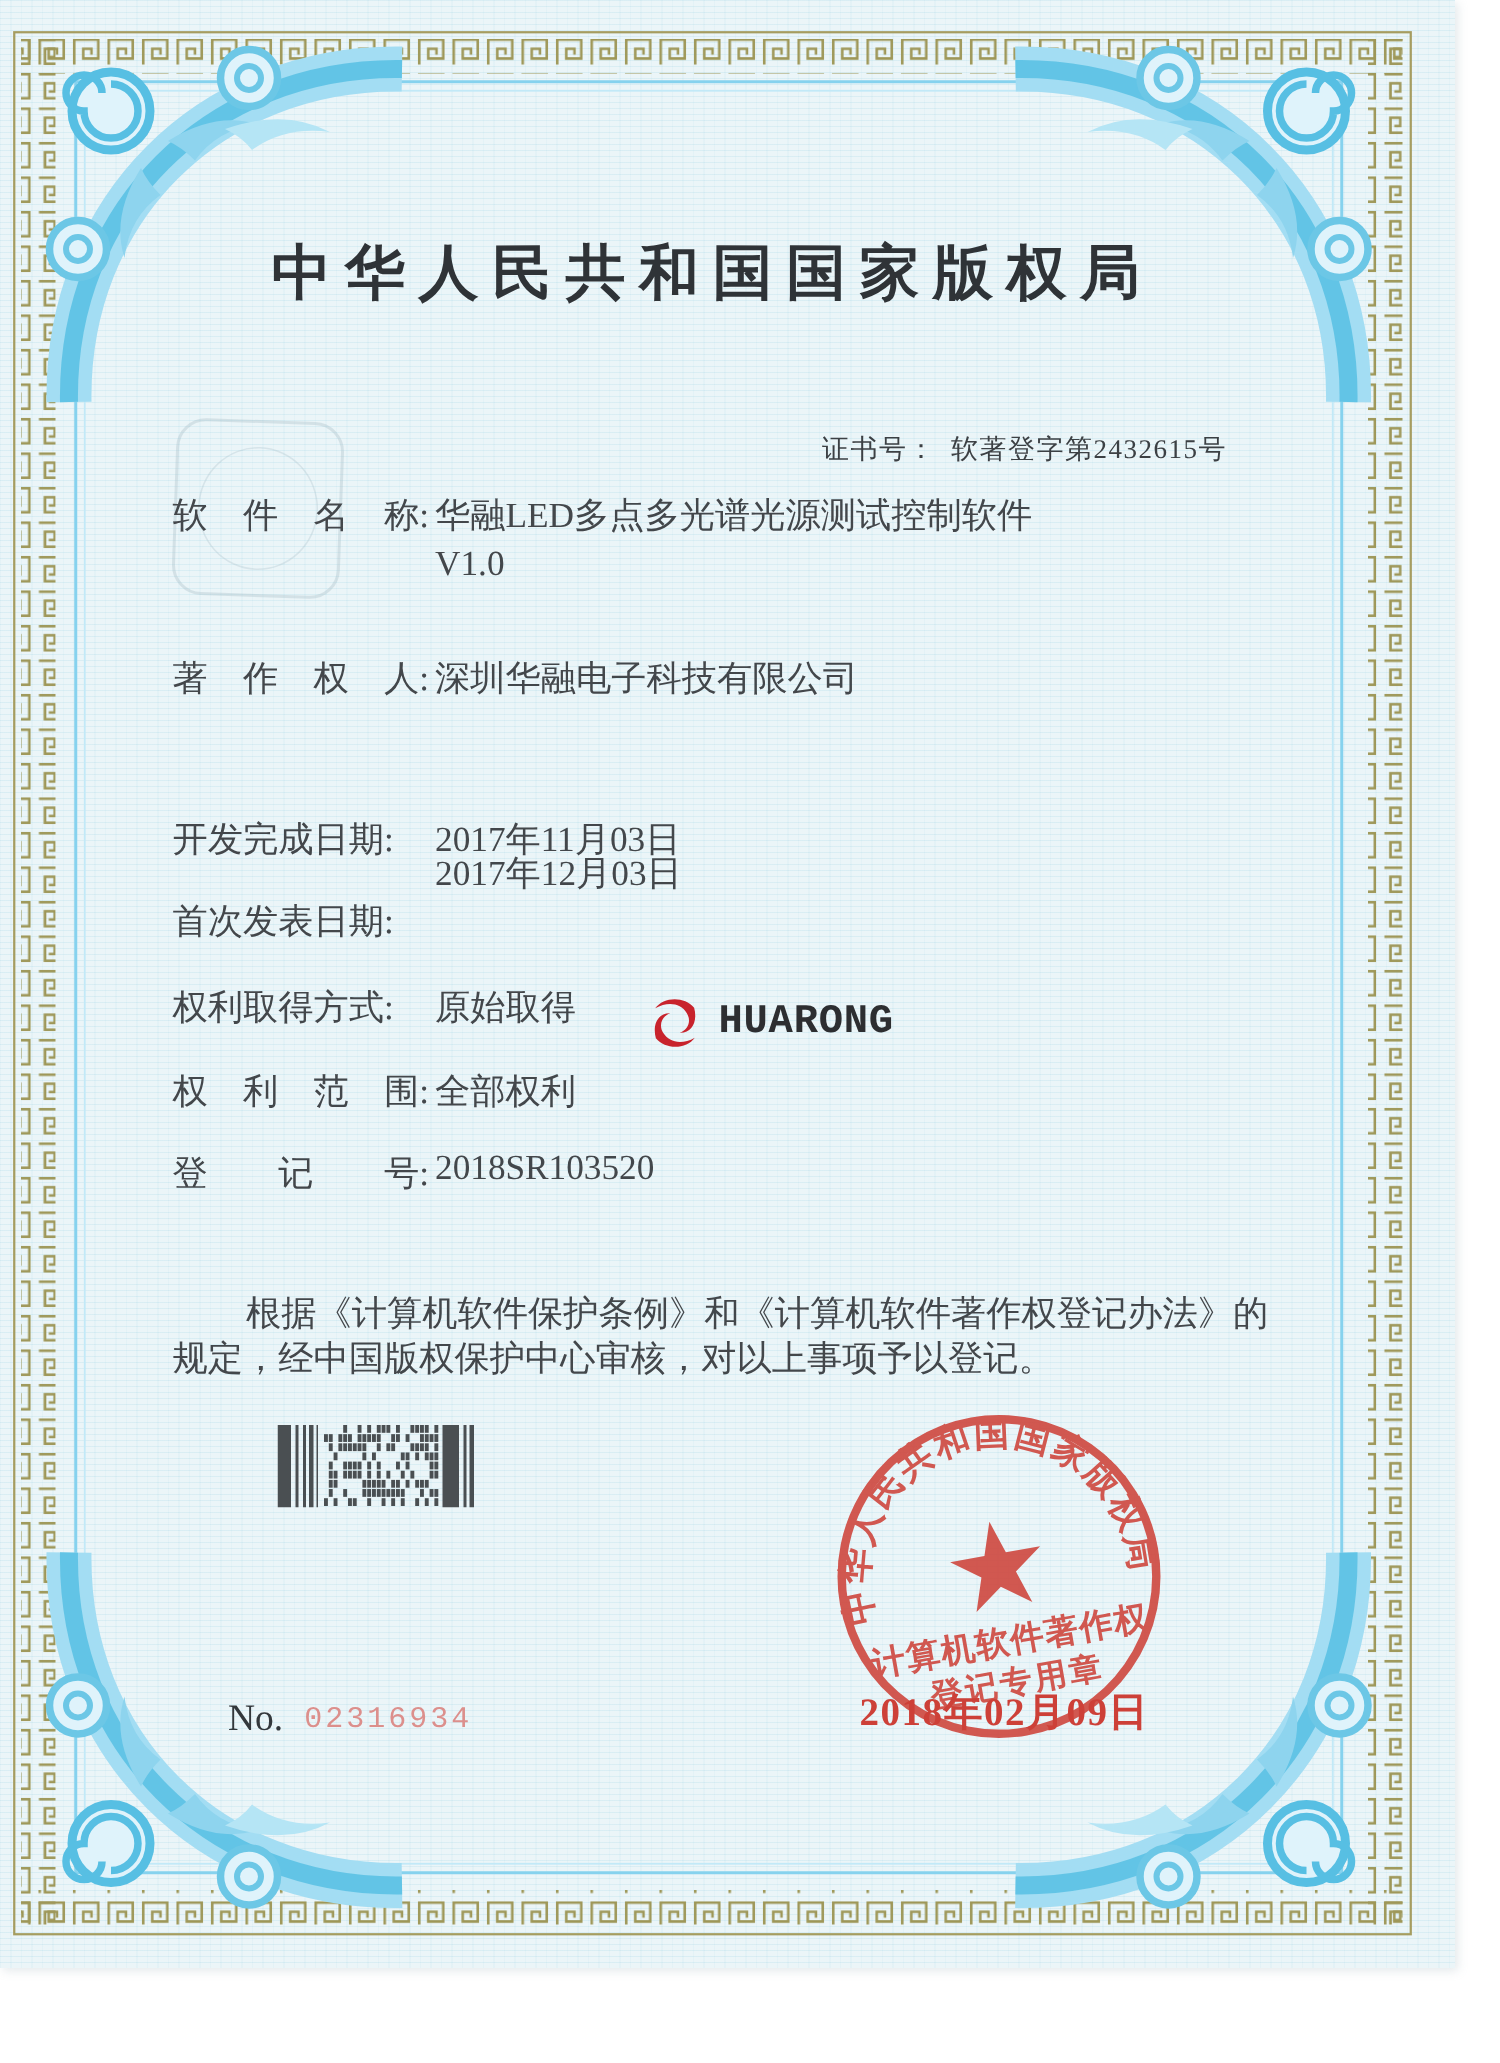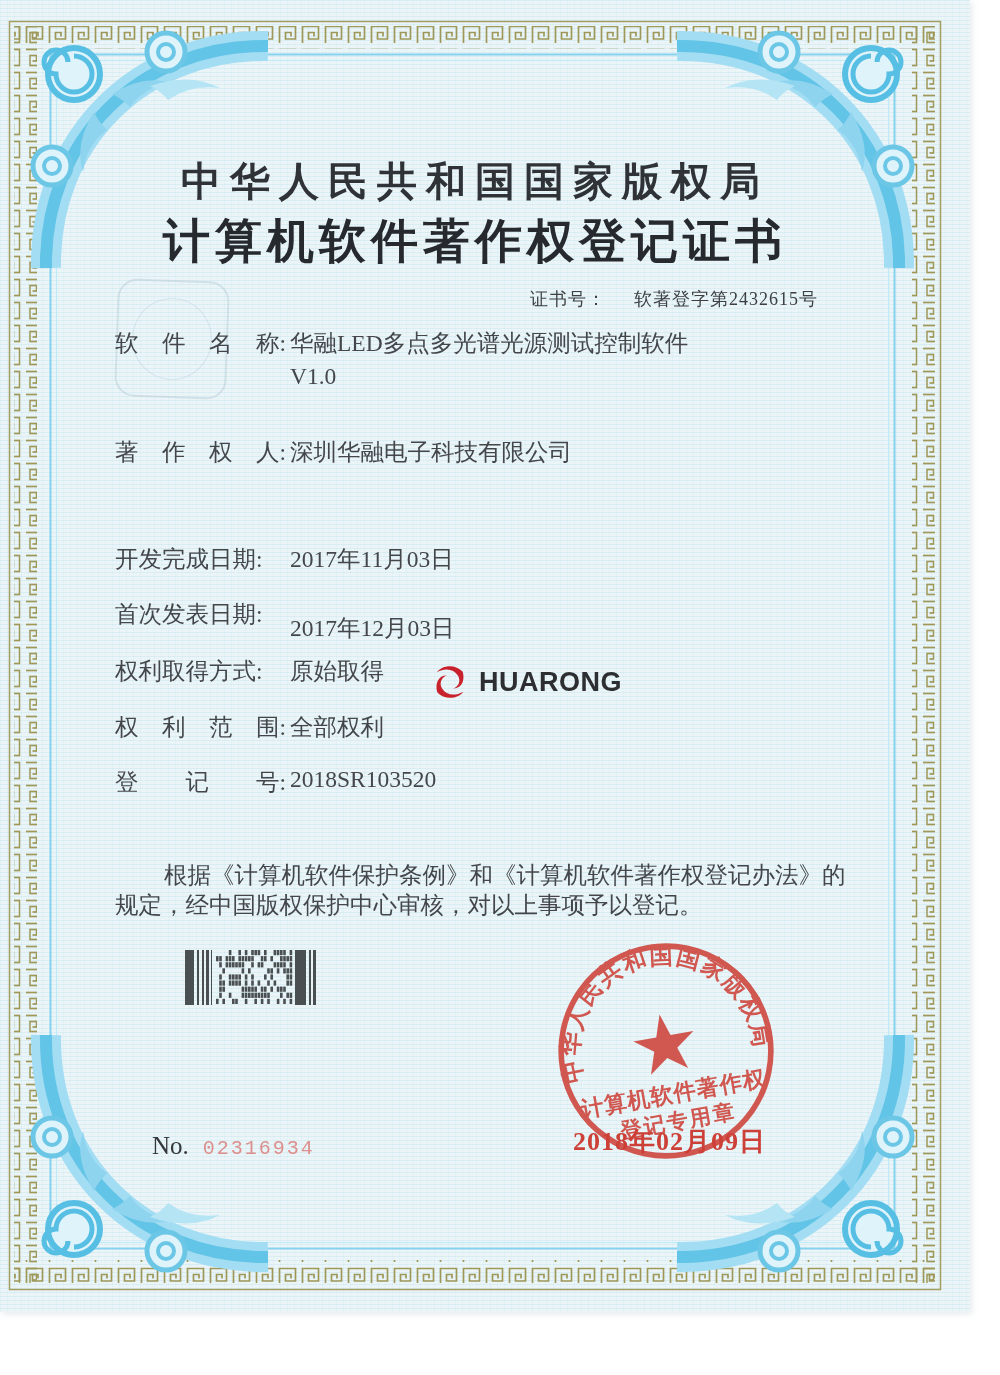--- a/index.html
+++ b/index.html
@@ -21,43 +21,43 @@
     position:absolute; left:70px; top:154px; width:810px; text-align:center;
     font-size:40px; font-weight:bold; letter-spacing:9px; color:#2f3337;
   }
   .cert-title {
     position:absolute; left:70px; top:210px; width:810px; text-align:center;
     font-size:47px; font-weight:bold; letter-spacing:5px; color:#26292d;
   }
   .cert-no {
     position:absolute; right:152px; top:287px; font-size:18px; color:#3c4044; letter-spacing:1px;
   }
-  .cert-no .v { margin-left:28px; }
+  .cert-no .v { margin-left:10px; }
 
   .row { position:absolute; left:115px; font-size:23.5px; color:#43474b; white-space:nowrap; }
   .row .lbl { display:inline-block; min-width:163px; }
   .val-abs { position:absolute; left:290px; font-size:23.5px; color:#43474b; white-space:nowrap;text-align:center; }
 
   .statement-line {
     position:absolute; left:115px; width:766px; font-size:23.5px; color:#43474b; white-space:nowrap;
   }
   .indent { text-indent:49px;margin-top:24px; }
 
   .logo { position:absolute; left:429px; top:661px; display:flex; align-items:center; gap:8px; }
-  .logo-text { font-family:Liberation Sans, sans-serif; font-size:27px; font-weight:800; color:#2d2e31; letter-spacing:0.5px; }
+  .logo-text { font-family:Liberation Mono, monospace; font-size:27px; font-weight:800; color:#2d2e31; letter-spacing:0.5px; }
 
   .barcode { position:absolute; left:185px; top:950px; }
 
   .seal-wrap { position:absolute; left:553px; top:938px; width:226px; height:226px; transform:rotate(-10deg); }
   .seal-date {
     position:absolute; left:573px; top:1124px; font-size:26px; font-weight:bold;
     color:#cd4038; letter-spacing:1px; white-space:nowrap;
   }
 
-  .serial { position:absolute; left:152px; top:1132px; display:flex; align-items:flex-end; gap:14px; }
+  .serial { position:absolute; left:152px; top:1132px; display:flex; align-items:center; gap:14px; }
   .serial .prefix { font-size:25px; color:#33383c; }
   .serial .num { font-family:"Liberation Mono","DejaVu Sans Mono",monospace; font-size:20px; color:#dc8f8c; letter-spacing:2px; }
 
   .watermark {
     position:absolute; left:116px; top:280px; width:112px; height:118px;
     border:2px solid rgba(165,190,198,0.35); border-radius:20px; transform:rotate(2deg);
   }
   .watermark::after {
     content:""; position:absolute; left:14px; top:16px; width:78px; height:80px;
     border:1px solid rgba(165,190,198,0.30); border-radius:50%;
@@ -103,21 +103,20 @@
 
       <use href="#flourish"></use>
       <use href="#flourish" transform="translate(945,0) scale(-1,1)"></use>
       <use href="#flourish" transform="translate(0,1303) scale(1,-1)"></use>
       <use href="#flourish" transform="translate(945,1303) scale(-1,-1)"></use>
     </svg>
 
     <div class="watermark"></div>
 
     <div class="authority">中华人民共和国国家版权局</div>
-    <div class="cert-title">计算机软件著作权登记证书</div>
     <div class="cert-no">
       <span>证书号：</span><span class="v">软著登字第2432615号</span>
     </div>
 
     <div class="row" style="top:327px">
       <span class="lbl">软　件　名　称:</span>
     </div>
     <div class="val-abs" style="top:327px">华融LED多点多光谱光源测试控制软件</div>
     <div class="val-abs" style="top:363px">V1.0</div>
 
@@ -127,21 +126,21 @@
     <div class="val-abs" style="top:436px">深圳华融电子科技有限公司</div>
 
     <div class="row" style="top:543px">
       <span class="lbl">开发完成日期:</span>
     </div>
     <div class="val-abs" style="top:543px">2017年11月03日</div>
 
     <div class="row" style="top:598px">
       <span class="lbl">首次发表日期:</span>
     </div>
-    <div class="val-abs" style="top:612px">2017年12月03日</div>
+    <div class="val-abs" style="top:566px">2017年12月03日</div>
 
     <div class="row" style="top:655px">
       <span class="lbl">权利取得方式:</span>
     </div>
     <div class="val-abs" style="top:655px">原始取得</div>
 
     <div class="row" style="top:711px">
       <span class="lbl">权　利　范　围:</span>
     </div>
     <div class="val-abs" style="top:711px">全部权利</div>

